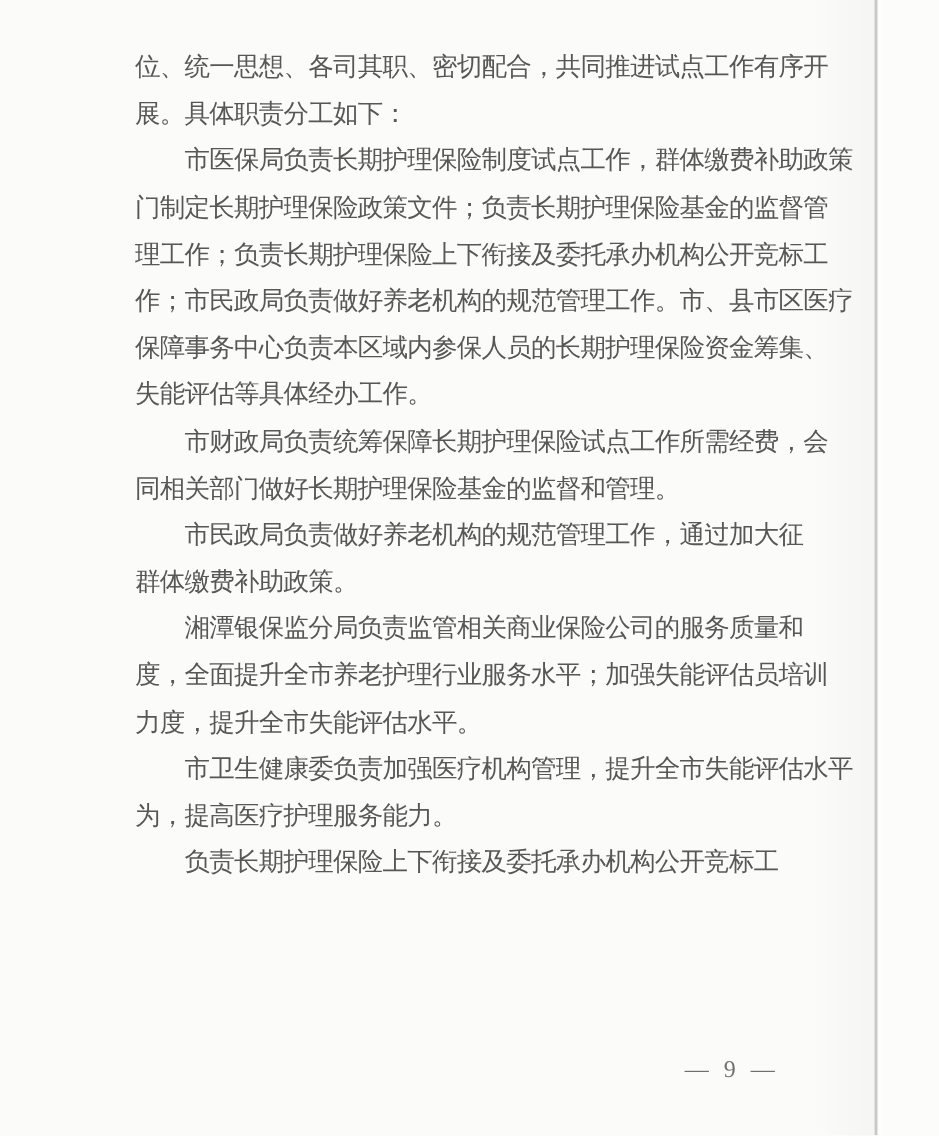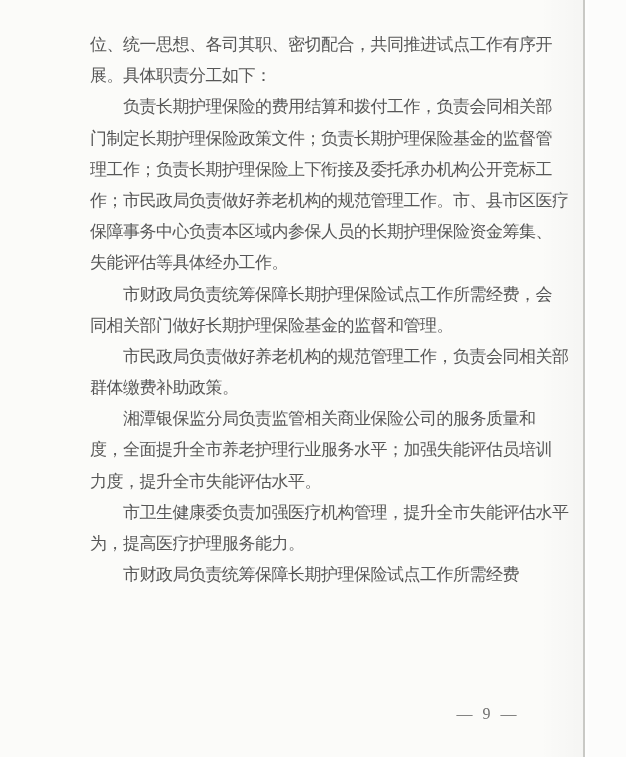--- a/index.html
+++ b/index.html
@@ -68,33 +68,33 @@
 <body>
 
 <div class="page">
 
   <div class="page-shade"></div>
   <div class="scan-edge"></div>
 
   <div class="text-block">
     <div class="ln">位、统一思想、各司其职、密切配合，共同推进试点工作有序开</div>
     <div class="ln">展。具体职责分工如下：</div>
-    <div class="ln ind">负责长期护理保险的费用结算和拨付工作，负责会同相关部</div>
+    <div class="ln ind">市医保局负责长期护理保险制度试点工作，群体缴费补助政策</div>
     <div class="ln">门制定长期护理保险政策文件；负责长期护理保险基金的监督管</div>
     <div class="ln">理工作；负责长期护理保险上下衔接及委托承办机构公开竞标工</div>
     <div class="ln">作；市民政局负责做好养老机构的规范管理工作。市、县市区医疗</div>
     <div class="ln">保障事务中心负责本区域内参保人员的长期护理保险资金筹集、</div>
     <div class="ln">失能评估等具体经办工作。</div>
     <div class="ln ind">市财政局负责统筹保障长期护理保险试点工作所需经费，会</div>
     <div class="ln">同相关部门做好长期护理保险基金的监督和管理。</div>
-    <div class="ln ind">市民政局负责做好养老机构的规范管理工作，负责会同相关部</div>
+    <div class="ln ind">市民政局负责做好养老机构的规范管理工作，通过加大征</div>
     <div class="ln">群体缴费补助政策。</div>
     <div class="ln ind">湘潭银保监分局负责监管相关商业保险公司的服务质量和</div>
     <div class="ln">度，全面提升全市养老护理行业服务水平；加强失能评估员培训</div>
     <div class="ln">力度，提升全市失能评估水平。</div>
     <div class="ln ind">市卫生健康委负责加强医疗机构管理，提升全市失能评估水平</div>
     <div class="ln">为，提高医疗护理服务能力。</div>
-    <div class="ln ind">市财政局负责统筹保障长期护理保险试点工作所需经费</div>
+    <div class="ln ind">负责长期护理保险上下衔接及委托承办机构公开竞标工</div>
   </div>
 
   <div class="page-num">— 9 —</div>
 
 </div>
 
 </body></html>

